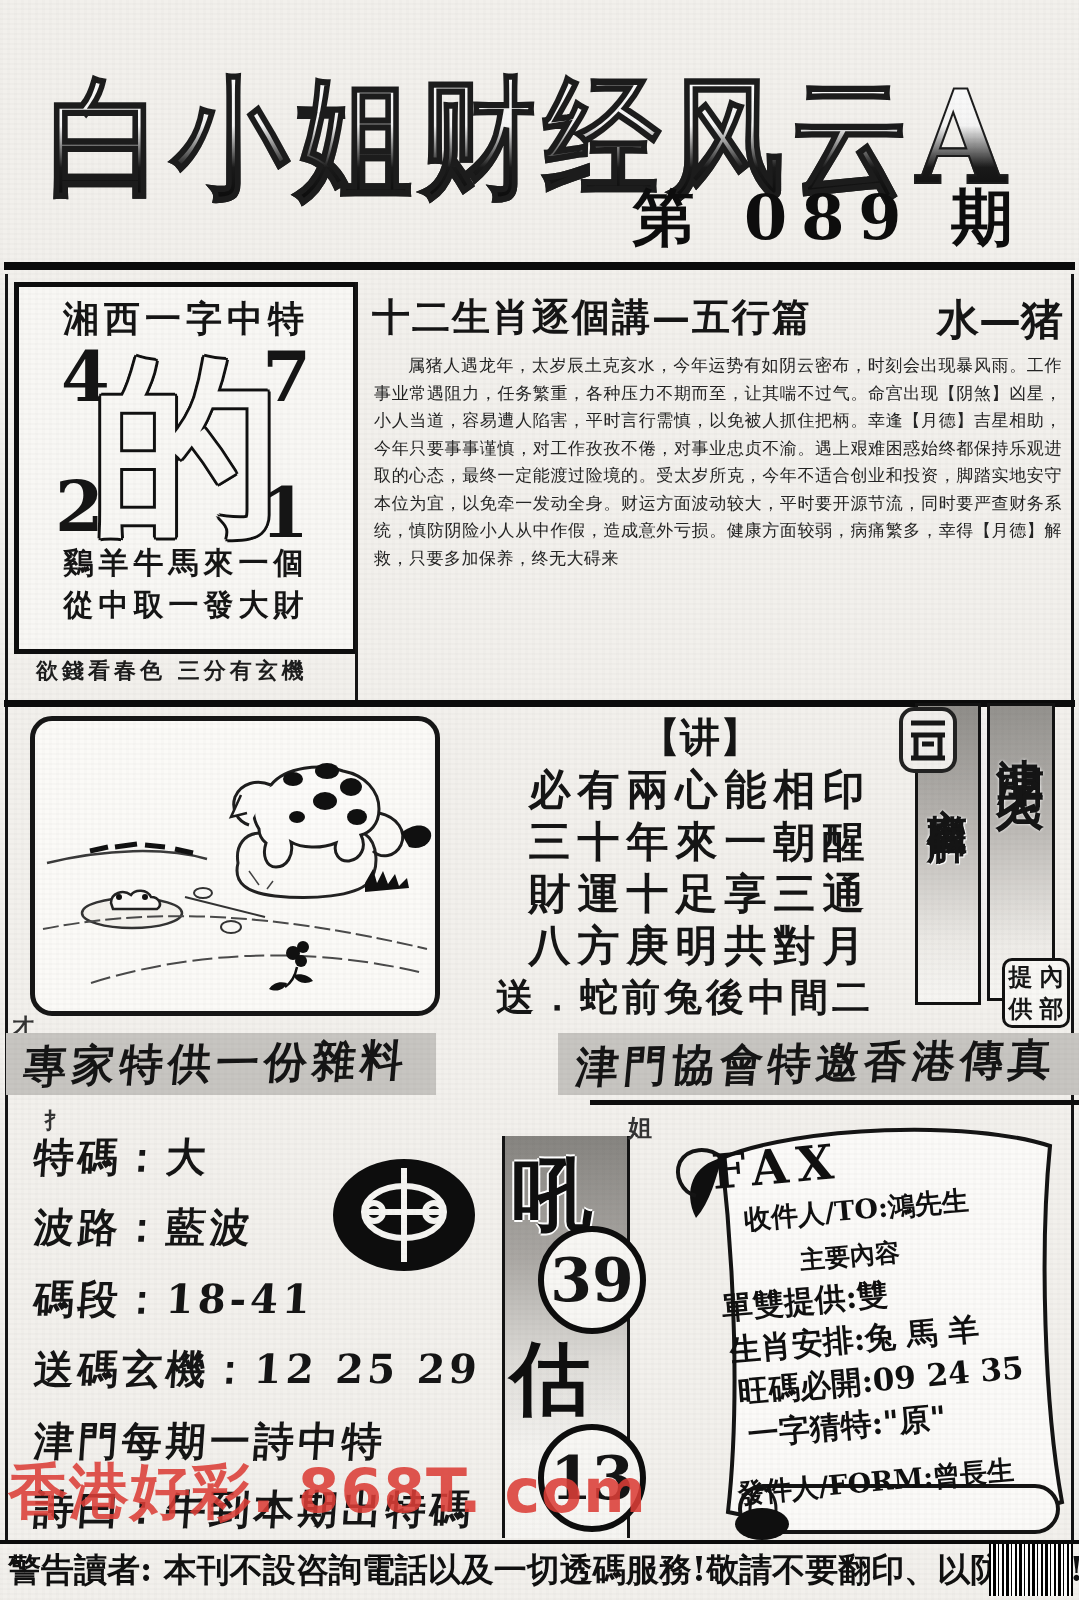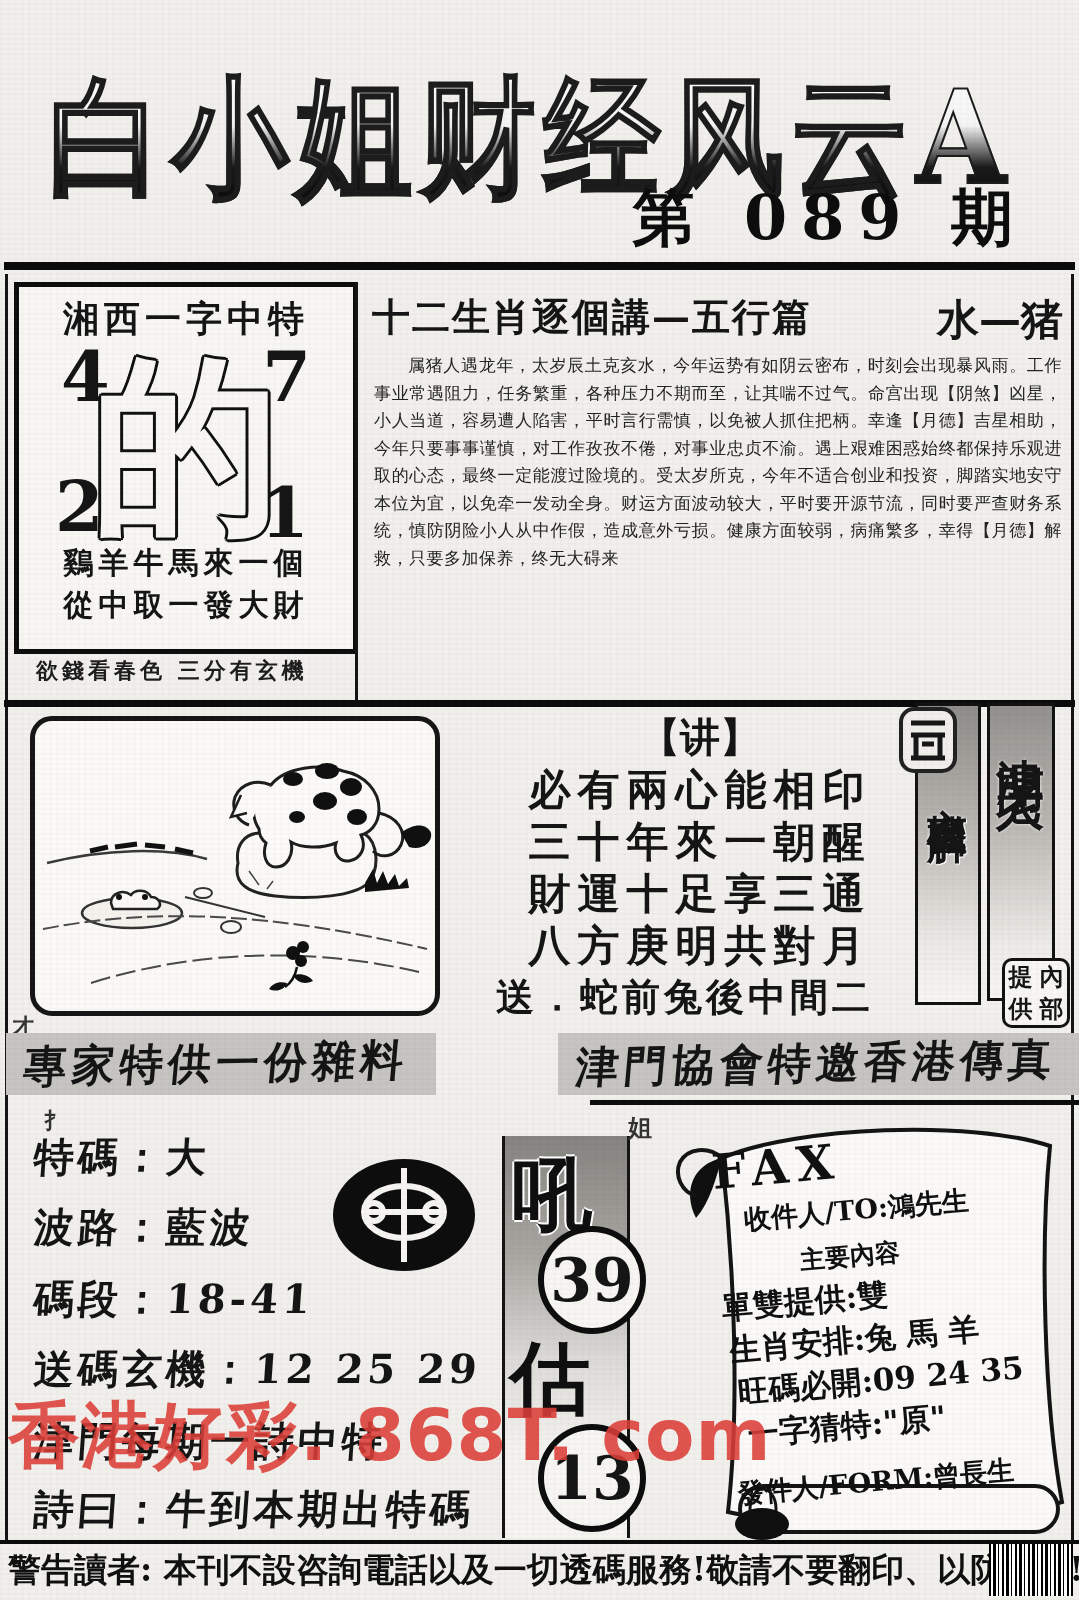--- a/index.html
+++ b/index.html
@@ -105,21 +105,21 @@
   .fx-title{left:70px;top:40px;font-size:48px;letter-spacing:8px;font-family:"DejaVu Serif",serif;}
   .fx-to{left:102px;top:98px;font-size:27px;font-family:"DejaVu Serif",serif;}
   .fx-sub{left:158px;top:140px;font-size:25px;font-family:"DejaVu Serif",serif;}
   .fx-l0{left:80px;top:184px;font-size:31px;font-family:"DejaVu Serif",serif;}
   .fx-l1{left:88px;top:226px;font-size:31px;font-family:"DejaVu Serif",serif;}
   .fx-l2{left:96px;top:268px;font-size:31px;font-family:"DejaVu Serif",serif;}
   .fx-l3{left:106px;top:310px;font-size:31px;font-family:"DejaVu Serif",serif;}
   .fx-from{left:96px;top:372px;font-size:27px;font-family:"DejaVu Serif",serif;}
 
   
-  .watermark{position:absolute;left:8px;top:1388px;font-size:72px;font-weight:800;letter-spacing:1px;
+  .watermark{position:absolute;left:8px;top:1452px;font-size:60px;font-weight:800;letter-spacing:1px;
         color:rgba(219,62,55,.88);white-space:nowrap;z-index:40;font-family:"DejaVu Sans",sans-serif;}
   .foot-rule{position:absolute;left:0;right:0;top:1540px;height:4px;background:#0b0b0b;}
   .foot-text{position:absolute;left:8px;top:1548px;font-size:33px;font-weight:800;white-space:nowrap;
         font-family:"DejaVu Serif",serif;color:#101010;}
   .barcode{position:absolute;right:6px;top:1544px;width:84px;height:52px;
         background:repeating-linear-gradient(90deg,#000 0 2px,#fff 2px 4px,#000 4px 7px,#fff 7px 9px,#000 9px 10px,#fff 10px 13px);}
 </style>
 </head>
 <body>
 

